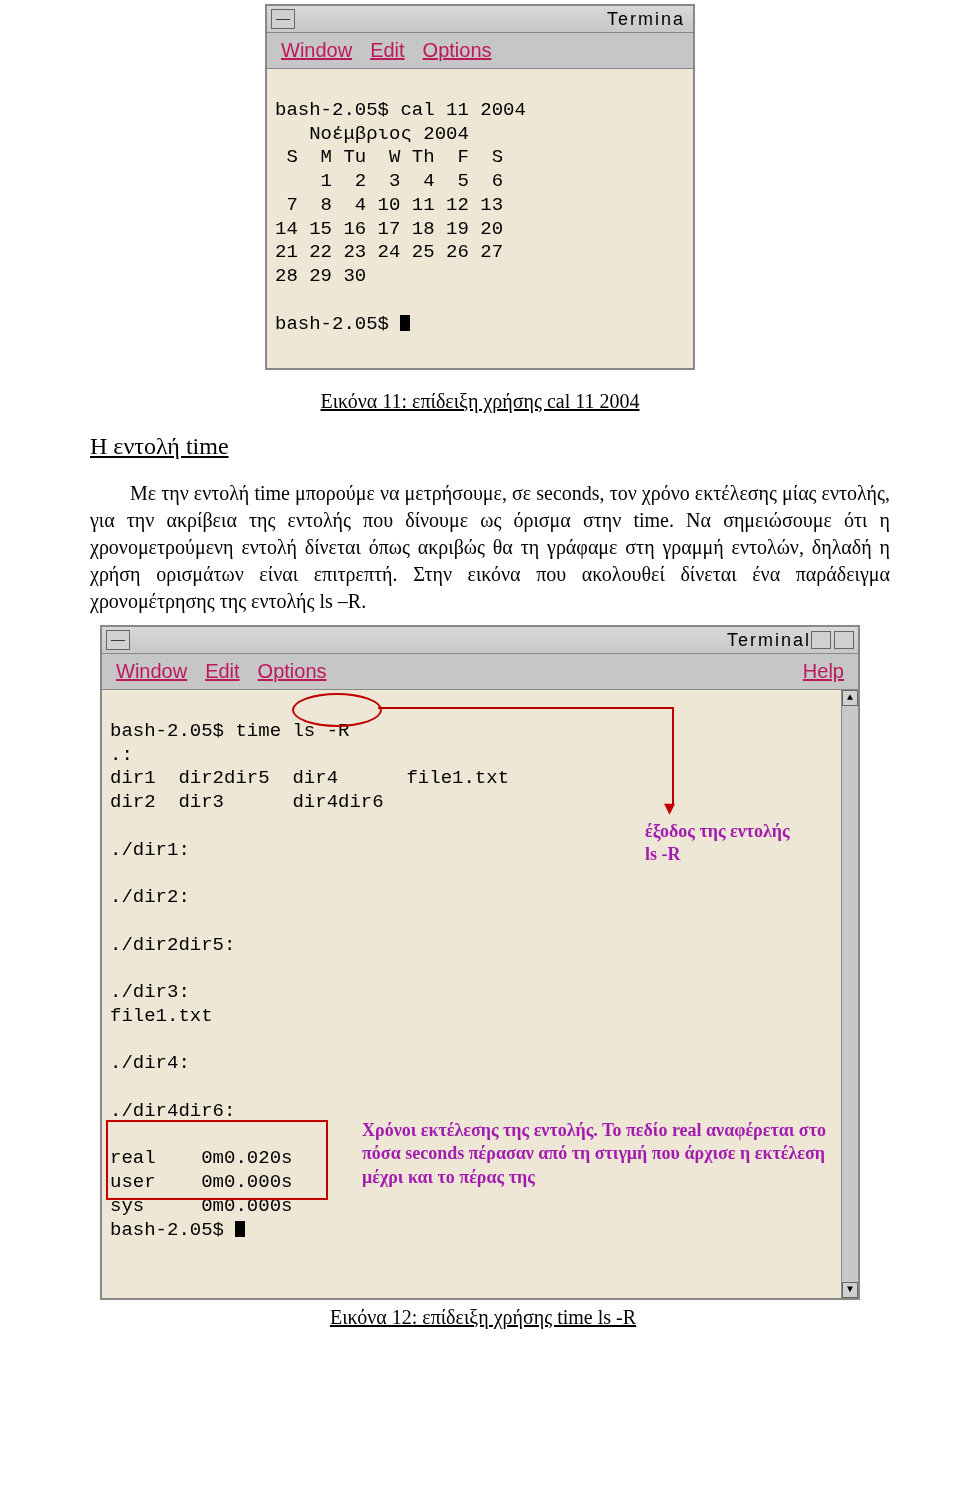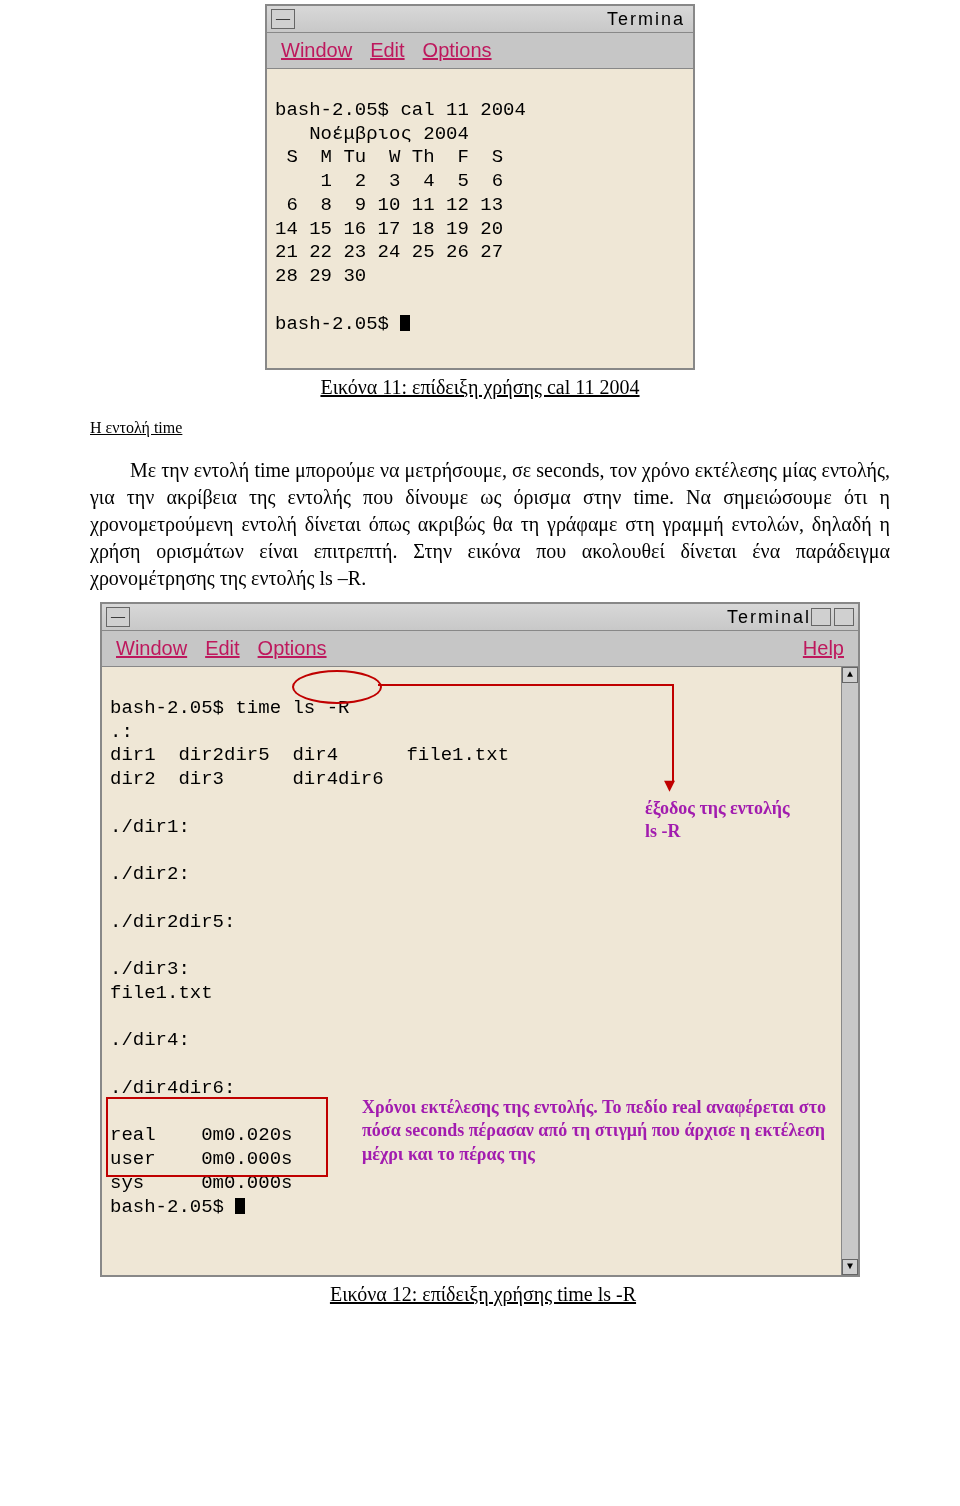--- a/index.html
+++ b/index.html
@@ -94,34 +94,34 @@
   .scrollbar .arrow {
     height: 14px;
     border: 1px solid #666;
     background: #d0d0d0;
     font-size: 10px;
     display:flex;align-items:center;justify-content:center;
   }
   .scrollbar .track { flex:1; background:#c8c8c8; }
   .caption {
     text-align: center;
-    margin-top: 6px;
+    margin-top: 20px;
     font-family: "Times New Roman", serif;
     font-size: 20px;
   }
   .caption .ul { text-decoration: underline; }
   .body-text {
     margin: 20px 70px 10px 90px;
     font-size: 20px;
     line-height: 1.35;
     text-align: justify;
   }
   .heading {
     margin: 20px 70px 6px 90px;
-    font-size: 16px;
+    font-size: 24px;
     text-decoration: underline;
   }
   
   .term2-wrap { position: relative; }
   .ellipse {
     position: absolute;
     border: 2px solid #c00000;
     border-radius: 50%;
   }
   .rect-red {
@@ -161,21 +161,21 @@
       <div class="menubar">
         <span class="menuitem"><span class="ul">Window</span></span>
         <span class="menuitem"><span class="ul">Edit</span></span>
         <span class="menuitem"><span class="ul">Options</span></span>
       </div>
       <div class="term-body">
 <span>bash-2.05$ cal 11 2004</span>
 <span>   Νοέμβριος 2004</span>
 <span> S  M Tu  W Th  F  S</span>
 <span>    1  2  3  4  5  6</span>
-<span> 6  8  9 10 11 12 13</span>
+<span> 7  8  4 10 11 12 13</span>
 <span>14 15 16 17 18 19 20</span>
 <span>21 22 23 24 25 26 27</span>
 <span>28 29 30</span>
 <span></span>
 <span>bash-2.05$ </span><span class="cursor-block"></span>
       </div>
     </div>
   </div>
 
   <div class="caption"><span class="ul">Εικόνα 11: επίδειξη χρήσης cal 11 2004</span></div>

